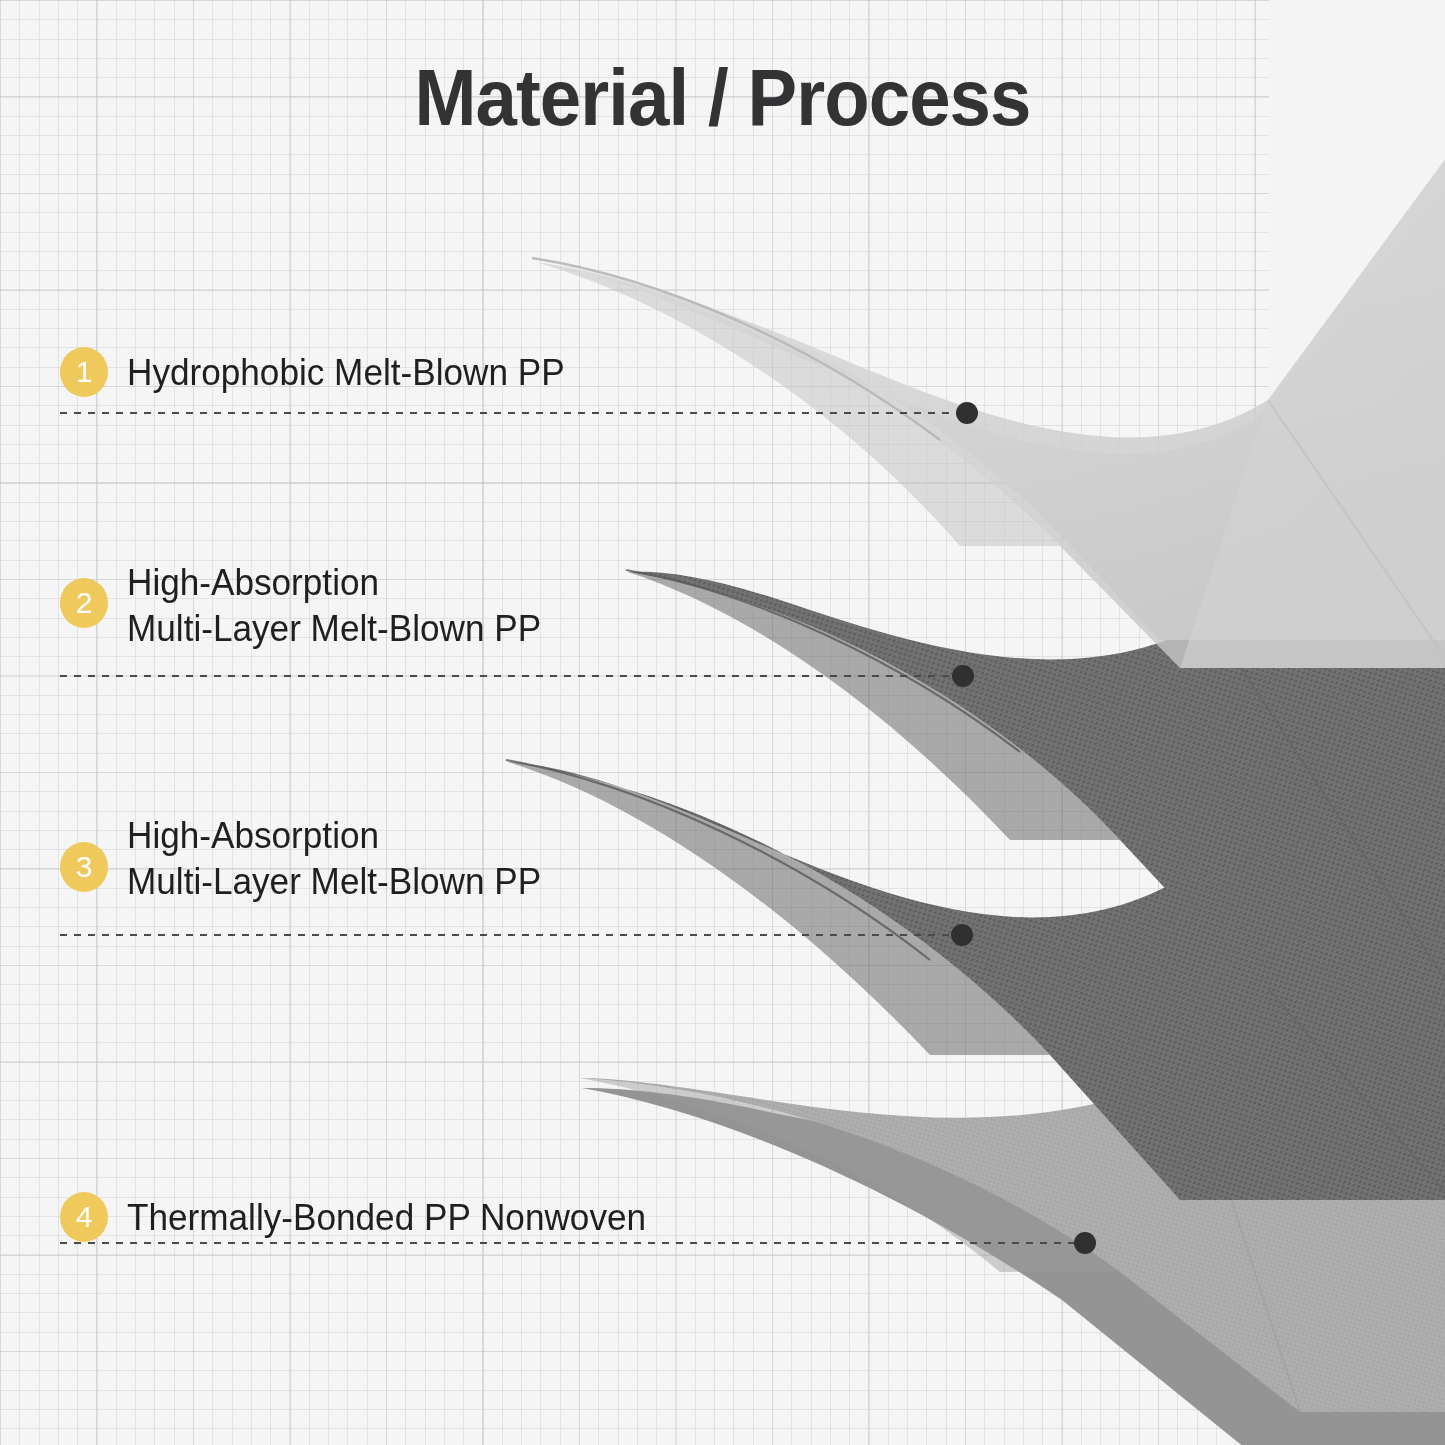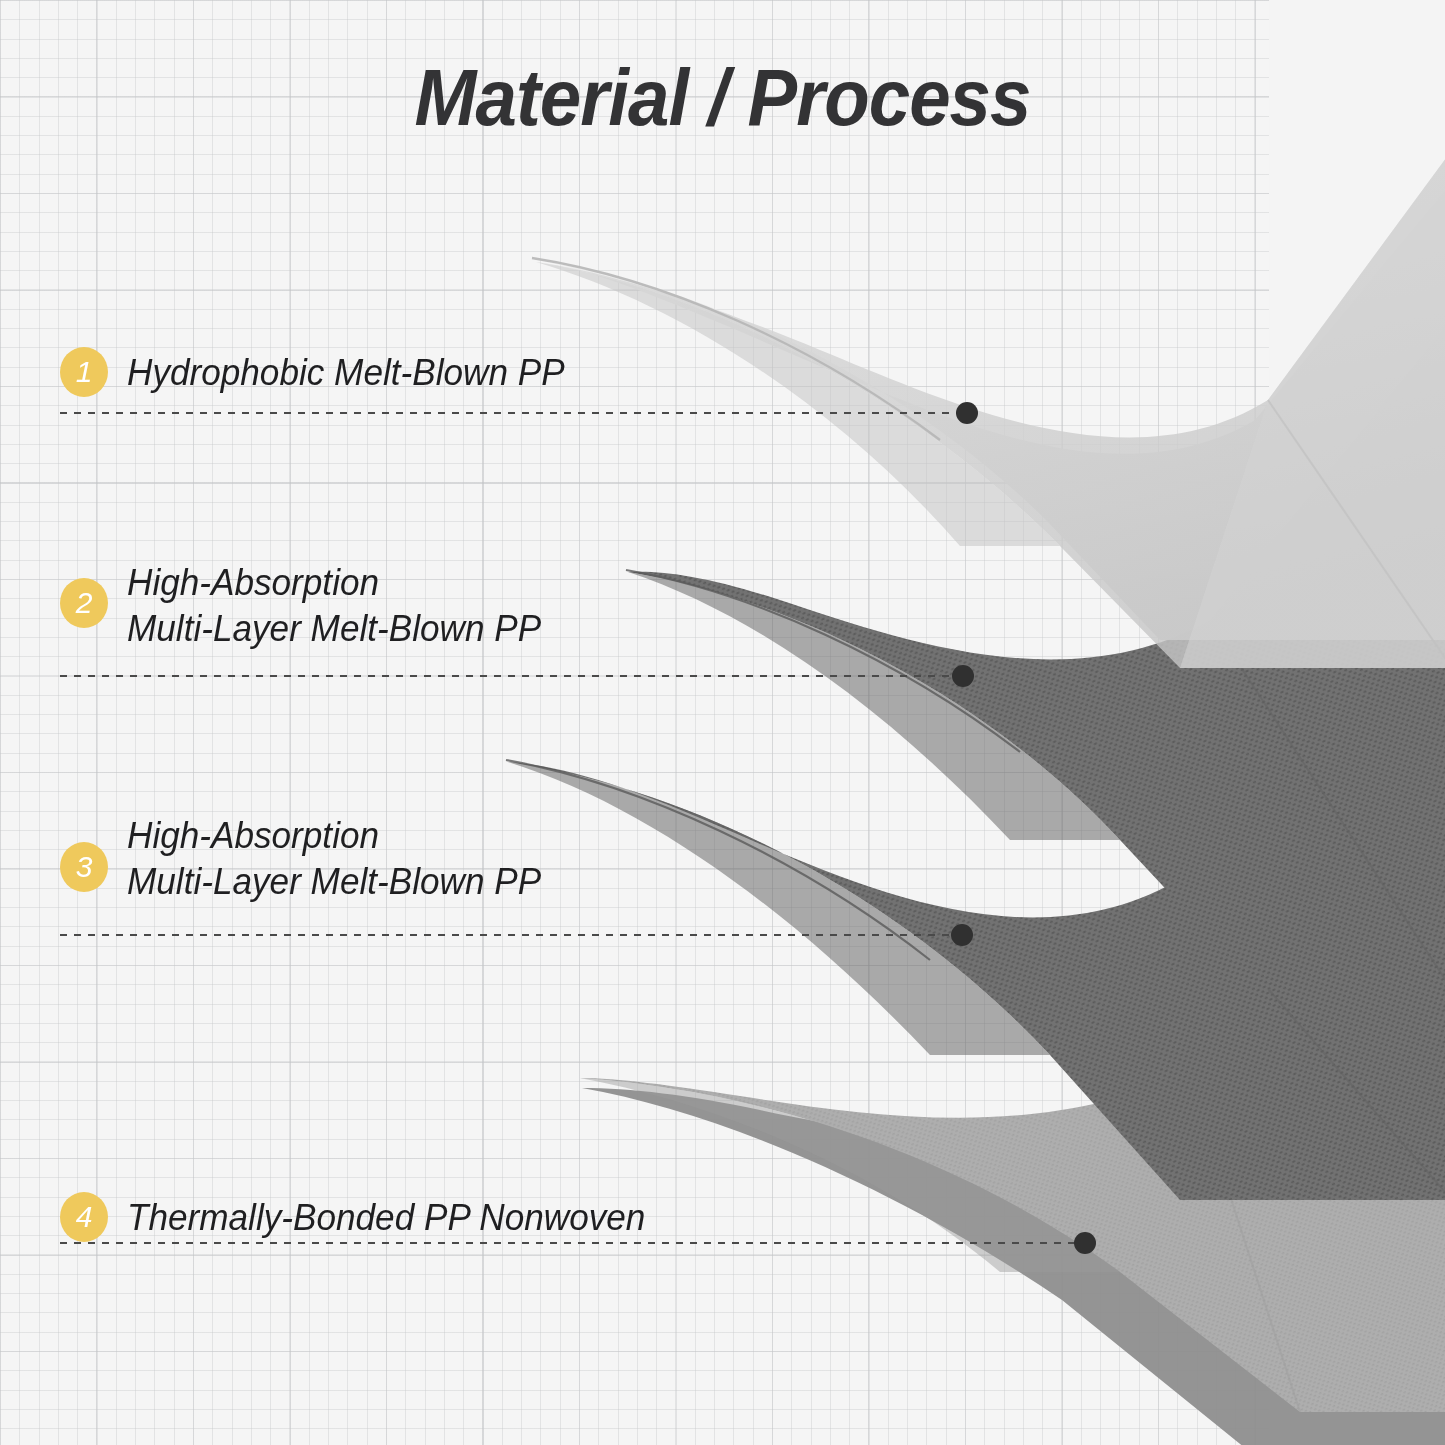--- a/index.html
+++ b/index.html
@@ -10,21 +10,20 @@
     position:relative;
   }
   #stage{
     position:absolute;left:0;top:0;width:1269px;height:1445px;
     background-color:#f5f5f5;
     background-image:
       repeating-linear-gradient(to right, rgba(196,198,200,.38) 0 1px, rgba(0,0,0,0) 1px 19.3px),
       repeating-linear-gradient(to bottom, rgba(196,198,200,.38) 0 1px, rgba(0,0,0,0) 1px 19.3px),
       repeating-linear-gradient(to right, rgba(180,182,186,.30) 0 1px, rgba(0,0,0,0) 1px 96.5px),
       repeating-linear-gradient(to bottom, rgba(180,182,186,.30) 0 1px, rgba(0,0,0,0) 1px 96.5px);
-    font-style: italic;
   }
   #art{position:absolute;left:0;top:0;width:1445px;height:1445px;}
   #overlay{position:absolute;left:0;top:0;width:1445px;height:1445px;}
 
   .title{
     position:absolute;left:0;top:54px;width:1445px;text-align:center;
     font-size:80px;line-height:88px;font-weight:700;color:#333335;
     letter-spacing:-1px;
     font-family:"Liberation Sans Narrow","Liberation Sans",sans-serif;
     transform:scaleX(.93);transform-origin:50% 50%;

